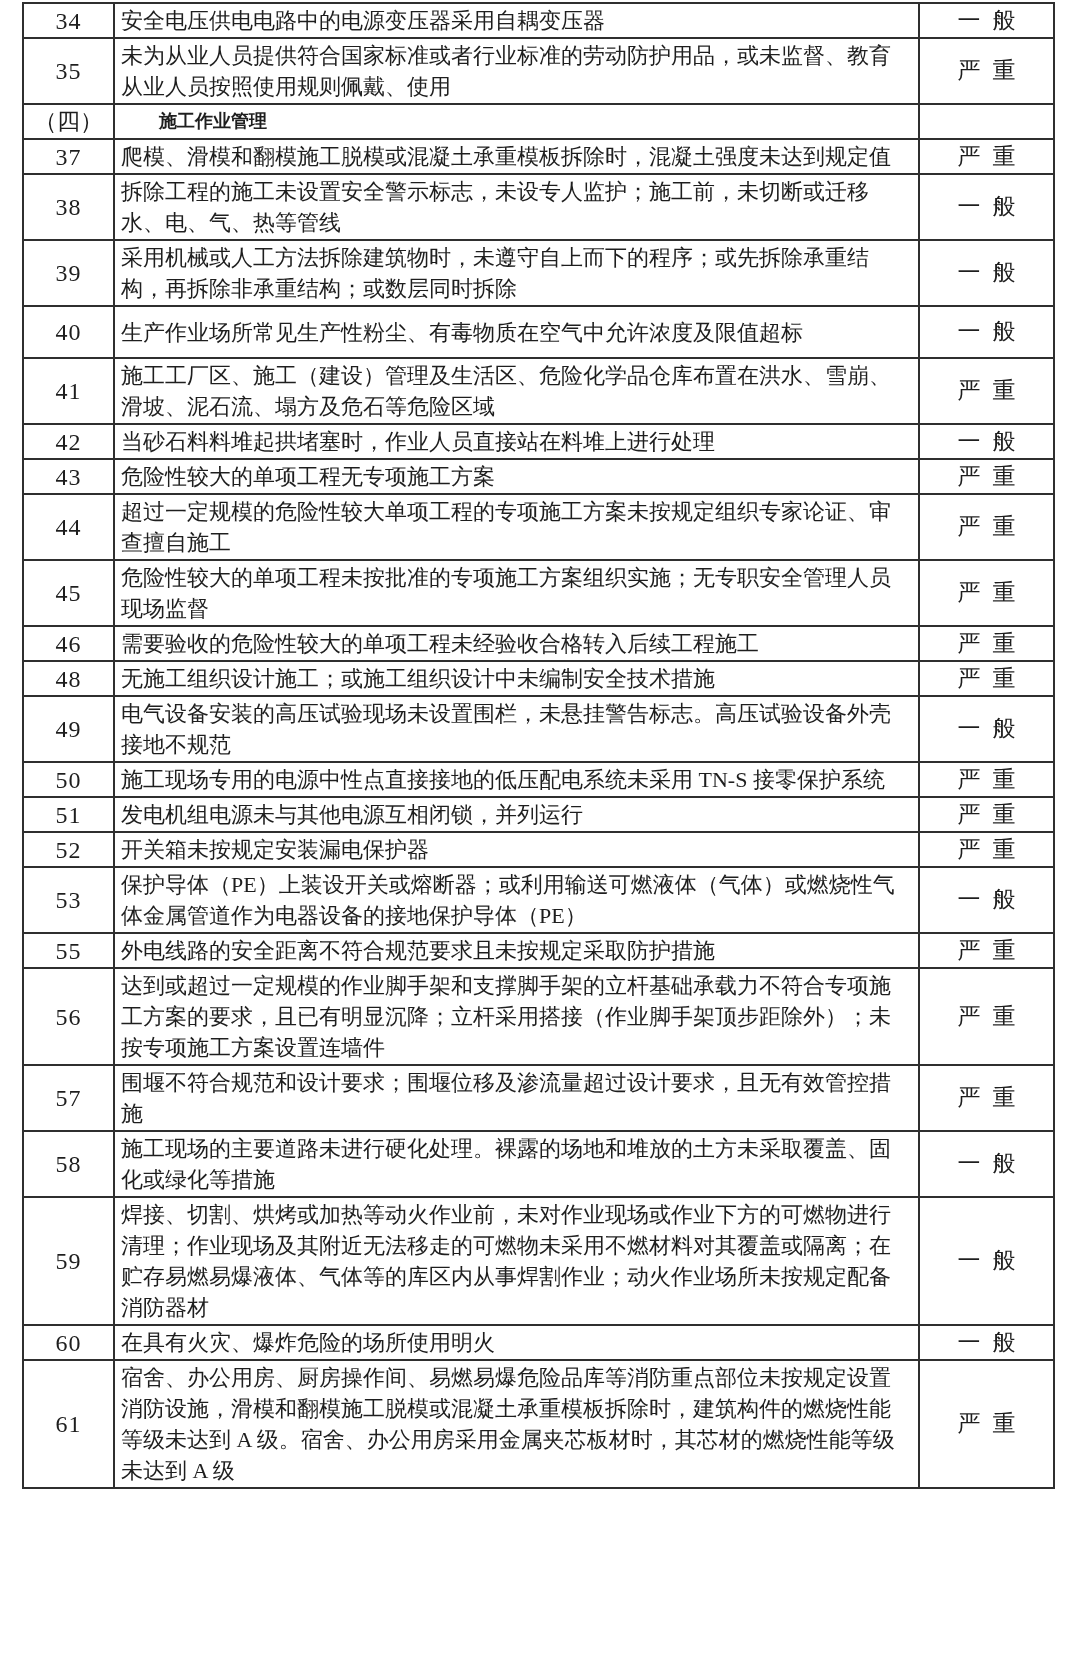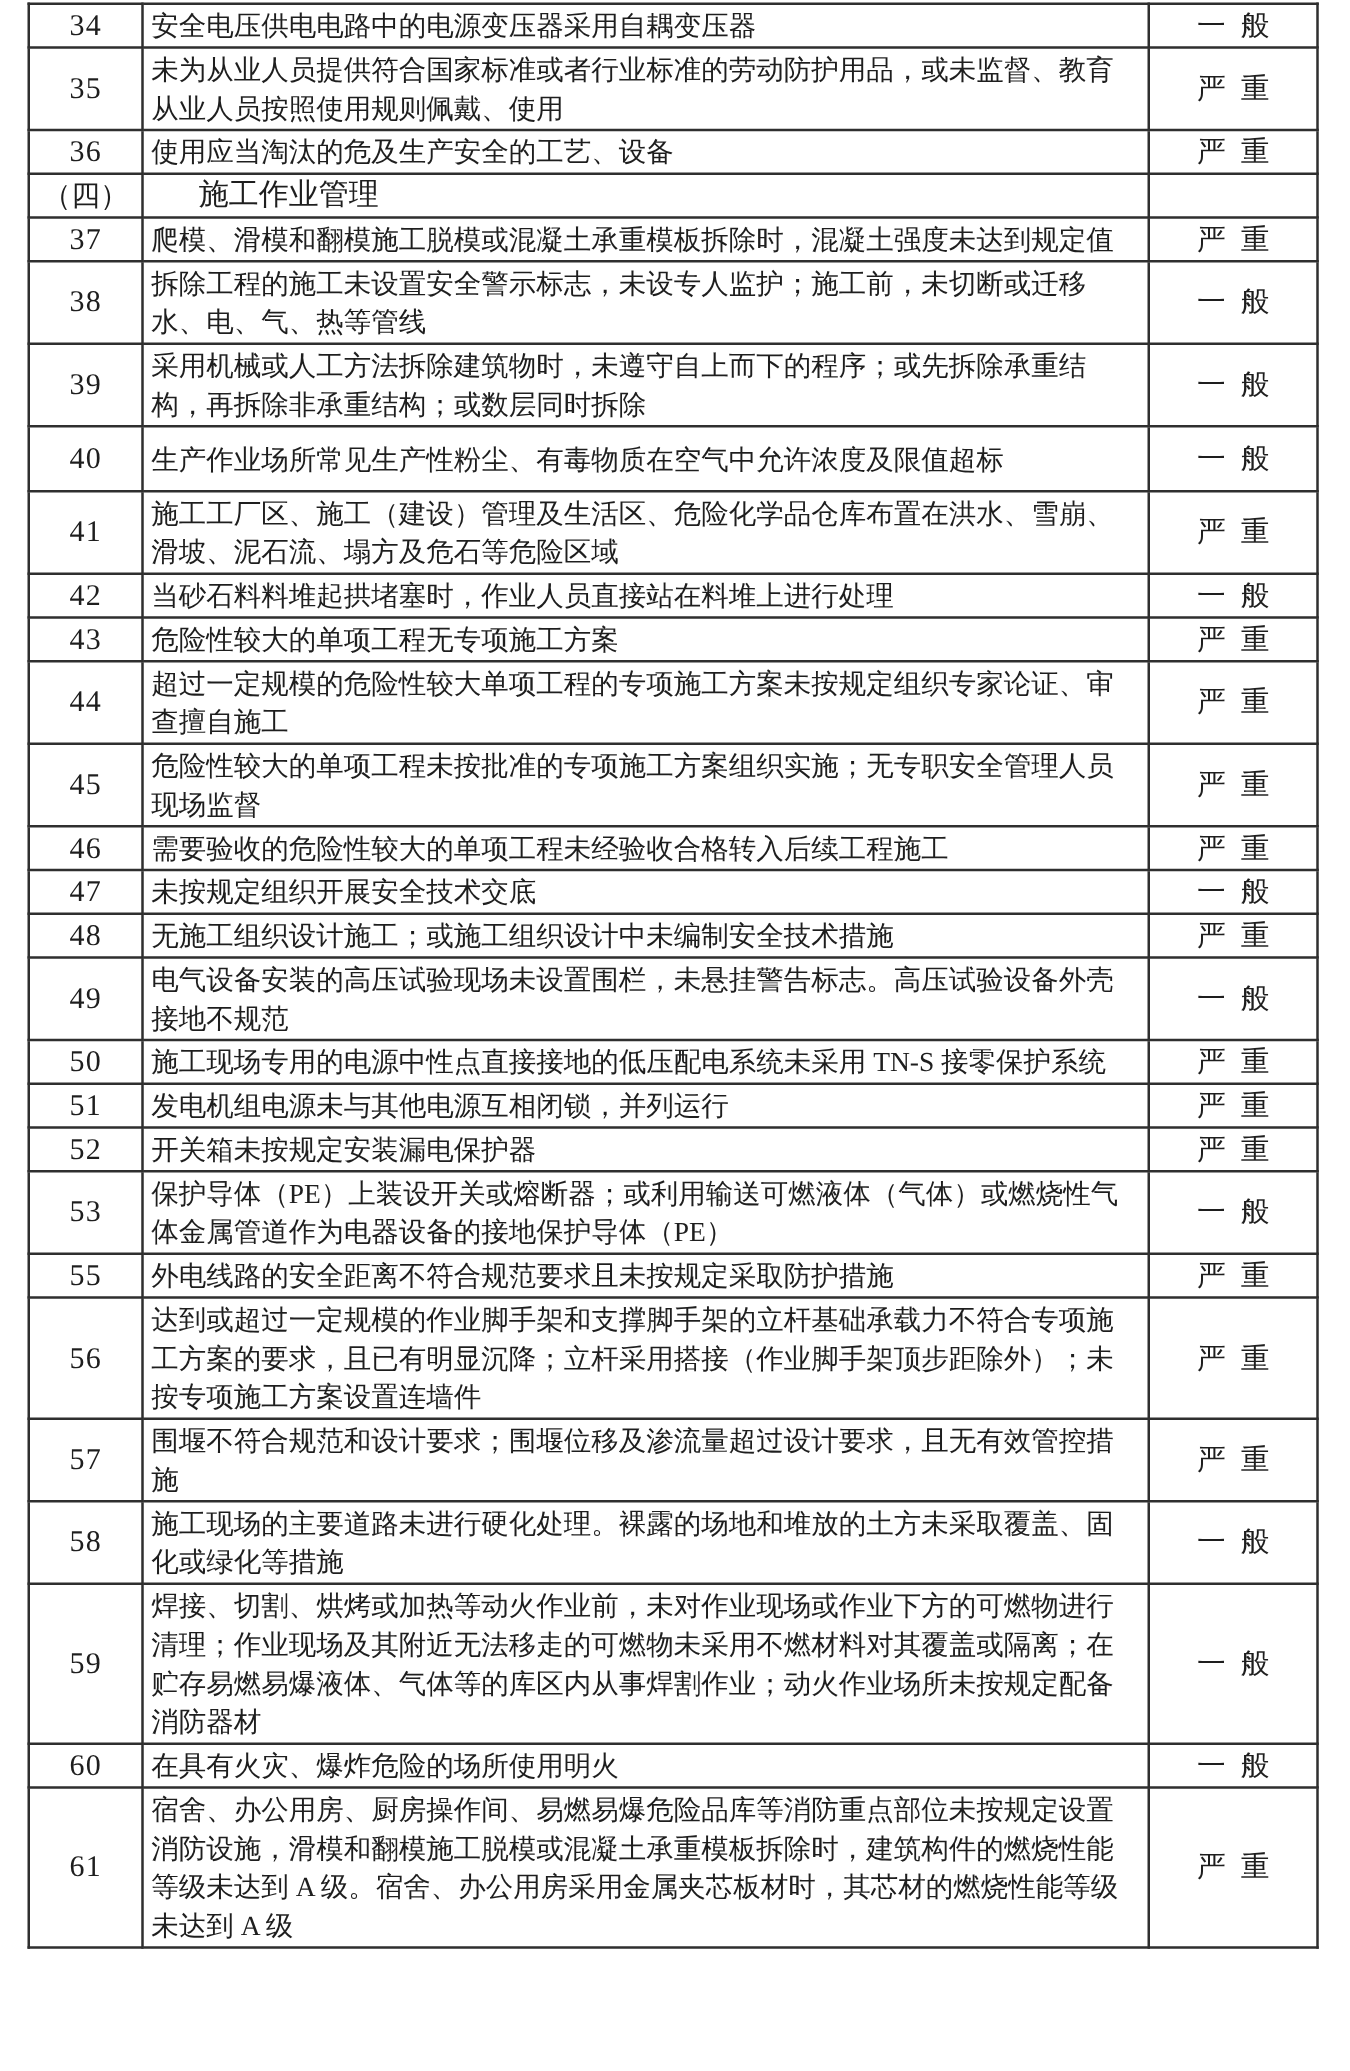--- a/index.html
+++ b/index.html
@@ -45,22 +45,22 @@
   td.sev {
     text-align: center;
     font-size: 23px;
     line-height: 30px;
     letter-spacing: 12px;
     text-indent: 12px;
     white-space: nowrap;
     margin-top: 28px;
   }
   tr.section-row td.desc {
-    font-weight: normal;
-    font-size: 24px;
+    font-weight: bold;
+    font-size: 18px;
     padding-left: 44px;
   }
   tr.section-row td.num {
     font-size: 23px;
     letter-spacing: 0;
   }
 </style>
 </head>
 <body>
 
@@ -75,25 +75,20 @@
         <tr class="item-row">
           <td class="num">34</td>
           <td class="desc">安全电压供电电路中的电源变压器采用自耦变压器</td>
           <td class="sev">一般</td>
         </tr>
         <tr class="item-row">
           <td class="num">35</td>
           <td class="desc">未为从业人员提供符合国家标准或者行业标准的劳动防护用品，或未监督、教育从业人员按照使用规则佩戴、使用</td>
           <td class="sev">严重</td>
         </tr>
-        <tr class="item-row">
-          <td class="num">36</td>
-          <td class="desc">使用应当淘汰的危及生产安全的工艺、设备</td>
-          <td class="sev">严重</td>
-        </tr>
         <tr class="section-row">
           <td class="num">（四）</td>
           <td class="desc">施工作业管理</td>
           <td class="sev"></td>
         </tr>
         <tr class="item-row">
           <td class="num">37</td>
           <td class="desc">爬模、滑模和翻模施工脱模或混凝土承重模板拆除时，混凝土强度未达到规定值</td>
           <td class="sev">严重</td>
         </tr>
@@ -134,25 +129,20 @@
         </tr>
         <tr class="item-row">
           <td class="num">45</td>
           <td class="desc">危险性较大的单项工程未按批准的专项施工方案组织实施；无专职安全管理人员现场监督</td>
           <td class="sev">严重</td>
         </tr>
         <tr class="item-row">
           <td class="num">46</td>
           <td class="desc">需要验收的危险性较大的单项工程未经验收合格转入后续工程施工</td>
           <td class="sev">严重</td>
-        </tr>
-        <tr class="item-row">
-          <td class="num">47</td>
-          <td class="desc">未按规定组织开展安全技术交底</td>
-          <td class="sev">一般</td>
         </tr>
         <tr class="item-row">
           <td class="num">48</td>
           <td class="desc">无施工组织设计施工；或施工组织设计中未编制安全技术措施</td>
           <td class="sev">严重</td>
         </tr>
         <tr class="item-row">
           <td class="num">49</td>
           <td class="desc">电气设备安装的高压试验现场未设置围栏，未悬挂警告标志。高压试验设备外壳接地不规范</td>
           <td class="sev">一般</td>

